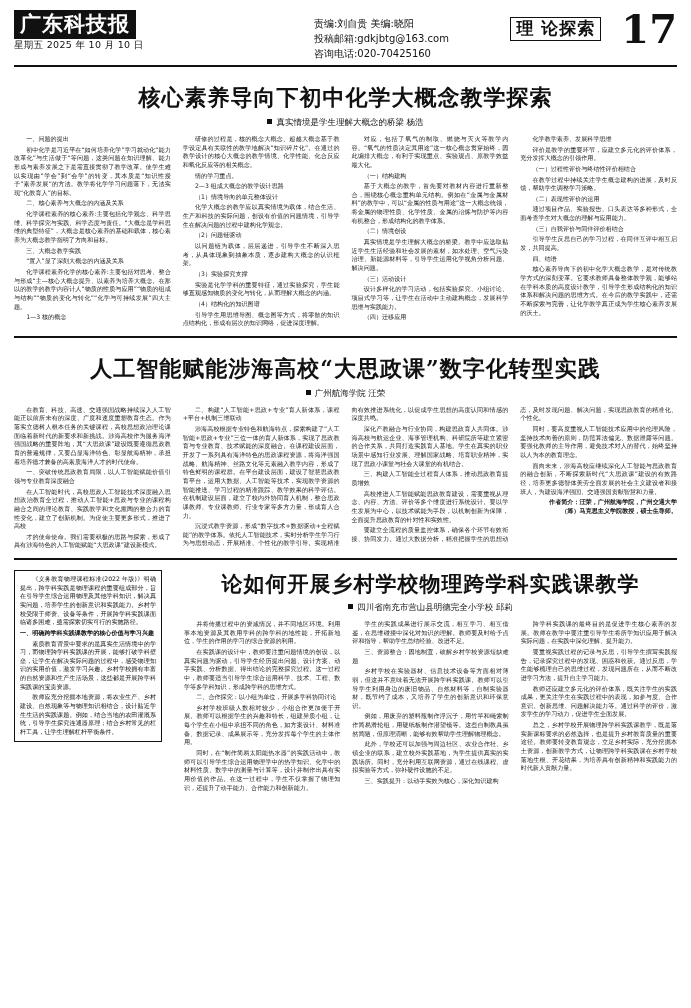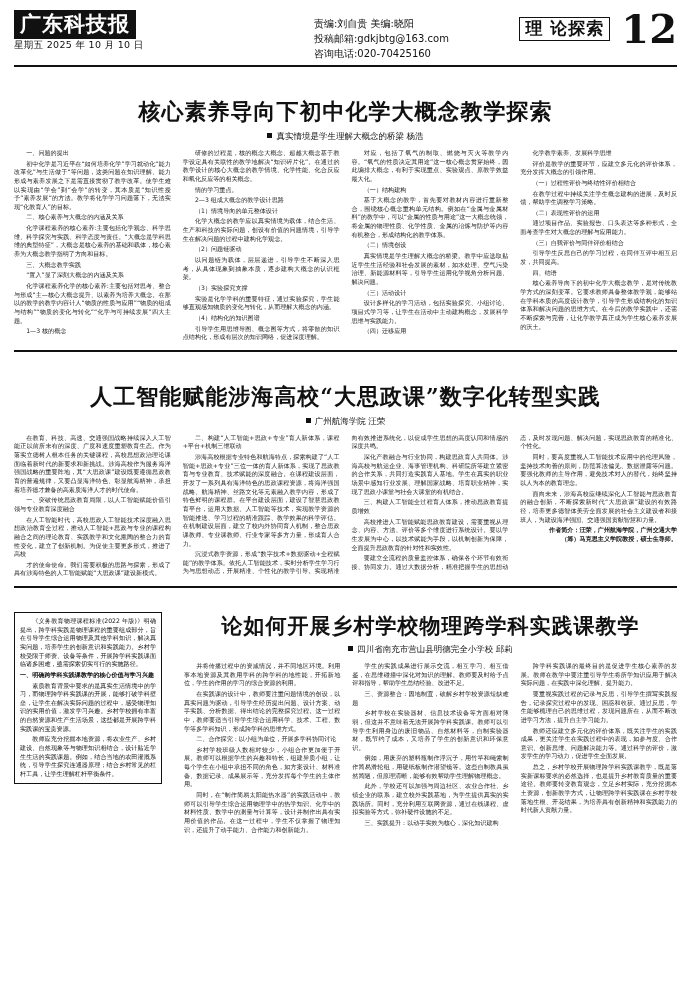--- a/index.html
+++ b/index.html
@@ -32,34 +32,34 @@
     display:inline-block;
     line-height:1.05;
   }
   .issue-line{
     font-size:9.5px;color:#111;letter-spacing:0.3px;
   }
   .mast-mid{
     font-size:10px;line-height:1.5;color:#111;
     padding-top:6px;text-align:left;flex:1;padding-left:90px;
   }
-  .mast-right{display:flex;align-items:center;gap:11px;}
+  .mast-right{display:flex;align-items:center;gap:20px;}
   .section-tag{
     border:1.6px solid #111;
     padding:1px 5px 2px 5px;
     font-size:17px;font-weight:bold;
     letter-spacing:1px;
     line-height:1.15;
   }
   .page-num{
     font-size:40px;font-weight:bold;line-height:0.95;
     font-family:"DejaVu Serif","Liberation Serif",serif;
   }
   
-  .article{padding-top:24px;}
+  .article{padding-top:10px;}
   .rule-thick{border-top:2px solid #111;margin:8px 0 0 0;}
   h1.headline{
     text-align:center;
     font-family:"DejaVu Serif","Liberation Serif",serif;
     font-weight:bold;
     font-size:22px;
     margin:6px 0 4px 0;
     letter-spacing:1px;
   }
   .byline{
@@ -96,21 +96,21 @@
       <div class="logo-box">广东科技报</div>
       <div class="issue-line">星期五  2025 年 10 月 10 日</div>
     </div>
     <div class="mast-mid">
       <div>责编:刘自贵   美编:晓阳</div>
       <div>投稿邮箱:gdkjbtg@163.com</div>
       <div>咨询电话:020-70425160</div>
     </div>
     <div class="mast-right">
       <div class="section-tag">理 论探索</div>
-      <div class="page-num">12</div>
+      <div class="page-num">17</div>
     </div>
   </div>
 
   <div class="article">
     <h1 class="headline">核心素养导向下初中化学大概念教学探索</h1>
     <div class="byline"><span class="sq"></span><span>真实情境是学生理解大概念的桥梁 杨浩</span></div>
     <div class="cols c4">
       <p>一、问题的提出</p>
       <p>初中化学是习近平在“如何培养化学”学习就动化“能力改革化”与生活做于“等问题，这类问题在知识理解、能力形成与素养发展之下是需直接贯彻了教学改革。使学生难以实现由“学会”到“会学”的转变，其本质是“知识性授予”素养发展“的方法。教学将化学学习问题落下，无法实现“化教育人”的目标。</p>
       <p>二、核心素养与大概念的内涵及关系</p>

